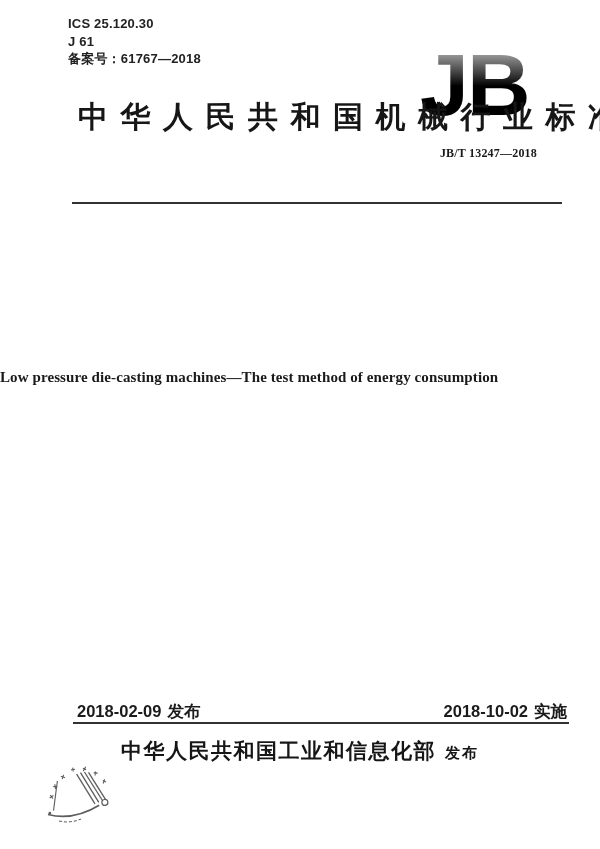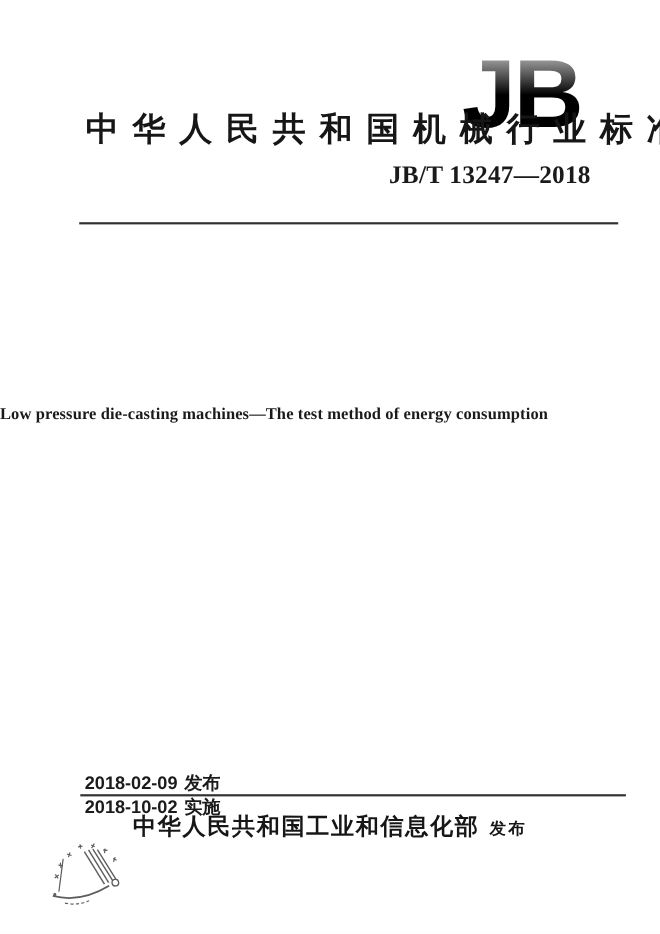--- a/index.html
+++ b/index.html
@@ -60,21 +60,21 @@
     white-space: nowrap;
     color: #161616;
   }
 
   .standard-number {
     position: absolute;
     right: 63px;
     top: 146px;
     font-family: "Liberation Serif", serif;
     font-weight: bold;
-    font-size: 23px;
+    font-size: 12px;
     letter-spacing: 0.2px;
     color: #1a1a1a;
   }
 
   .header-rule {
     position: absolute;
     left: 72px;
     right: 38px;
     top: 202px;
     height: 2px;
@@ -109,21 +109,20 @@
   .date-row {
     position: absolute;
     left: 77px;
     right: 33px;
     top: 701px;
     display: flex;
     justify-content: space-between;
     font-size: 16.5px;
     font-weight: 600;
     color: #1b1b1b;
-    flex-direction: column;
   }
   .date-row .date-label {
     margin-left: 6px;
   }
   .footer-rule {
     position: absolute;
     left: 73px;
     right: 31px;
     top: 722px;
     height: 2px;
@@ -159,20 +158,25 @@
     width: 86px;
     height: 76px;
     opacity: 0.82;
   }
 </style>
 </head>
 <body>
 
 <div class="page">
 
+  <div class="meta-block">
+    <div>ICS 25.120.30</div>
+    <div>J 61</div>
+    <div>备案号：61767—2018</div>
+  </div>
 
   <div class="jb-logo">JB</div>
 
   <div class="standard-category">中华人民共和国机械行业标准</div>
 
   <div class="standard-number">JB/T 13247—2018</div>
 
   <div class="header-rule"></div>
 
   <div class="title-en">Low pressure die-casting machines—The test method of energy consumption</div>

